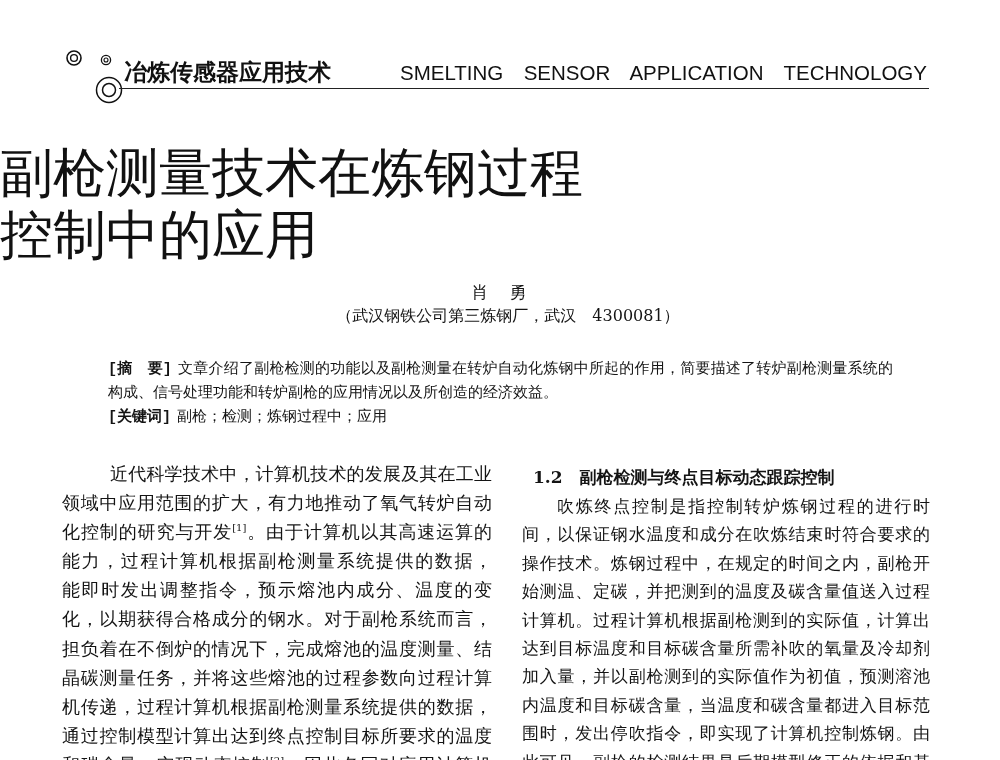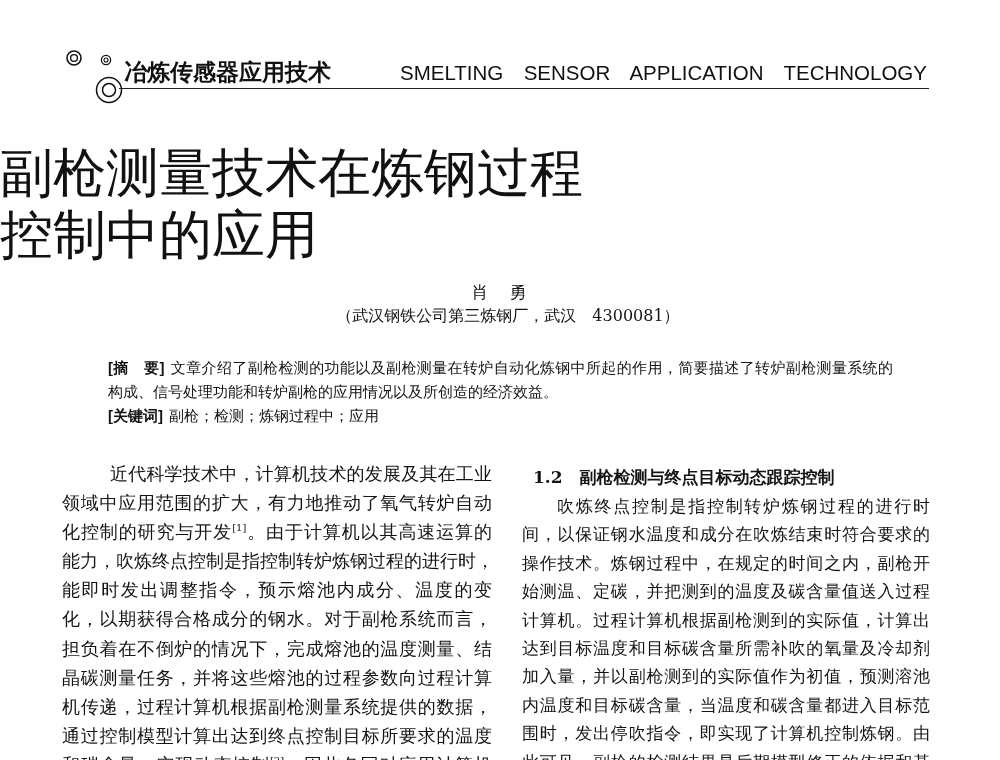--- a/index.html
+++ b/index.html
@@ -48,21 +48,21 @@
       position: absolute; left: 0; top: 308px; width: 1000px; text-align: center;
       font-size: 16px; line-height: 16px; white-space: nowrap; padding-left: 8px;
     }
 
     
     .abs-line {
       position: absolute; left: 108px; font-size: 15px; line-height: 20px;
       white-space: nowrap;
     }
     .abs-line.full { width: 785px; text-align: justify; text-align-last: justify; }
-    .label { font-family: Liberation Sans, sans-serif; font-weight: bold; margin-right: 6px; }
+    .label { font-family: Liberation Mono, monospace; font-weight: bold; margin-right: 6px; }
 
     
     .col { position: absolute; }
     .col-left { left: 62px; top: 459px; width: 430px; }
     .col-right { left: 522px; top: 492px; width: 408px; }
     .ln {
       display: block; overflow: hidden; white-space: nowrap;
       text-align: justify; text-align-last: justify;
     }
     .col-left .ln { height: 29.1px; line-height: 29.1px; font-size: 18px; }
@@ -107,21 +107,21 @@
   </div>
   <div class="abs-line" style="top:382px;">构成、信号处理功能和转炉副枪的应用情况以及所创造的经济效益。</div>
   <div class="abs-line" style="top:406px;">
     <span class="label">[关键词]</span><span>副枪；检测；炼钢过程中；应用</span>
   </div>
 
   <div class="col col-left">
     <div class="ln indent">近代科学技术中，计算机技术的发展及其在工业</div>
     <div class="ln">领域中应用范围的扩大，有力地推动了氧气转炉自动</div>
     <div class="ln"><span>化控制的研究与开发</span><span class="ref">[1]</span><span>。由于计算机以其高速运算的</span></div>
-    <div class="ln">能力，吹炼终点控制是指控制转炉炼钢过程的进行时，</div>
+    <div class="ln">能力，过程计算机根据副枪测量系统提供的数据，</div>
     <div class="ln">能即时发出调整指令，预示熔池内成分、温度的变</div>
     <div class="ln">化，以期获得合格成分的钢水。对于副枪系统而言，</div>
     <div class="ln">担负着在不倒炉的情况下，完成熔池的温度测量、结</div>
     <div class="ln">晶碳测量任务，并将这些熔池的过程参数向过程计算</div>
     <div class="ln">机传递，过程计算机根据副枪测量系统提供的数据，</div>
     <div class="ln">通过控制模型计算出达到终点控制目标所要求的温度</div>
     <div class="ln"><span>和碳含量，实现动态控制</span><span class="ref">[2]</span><span>。因此各国对应用计算机</span></div>
   </div>
 
   <div class="section-heading">

